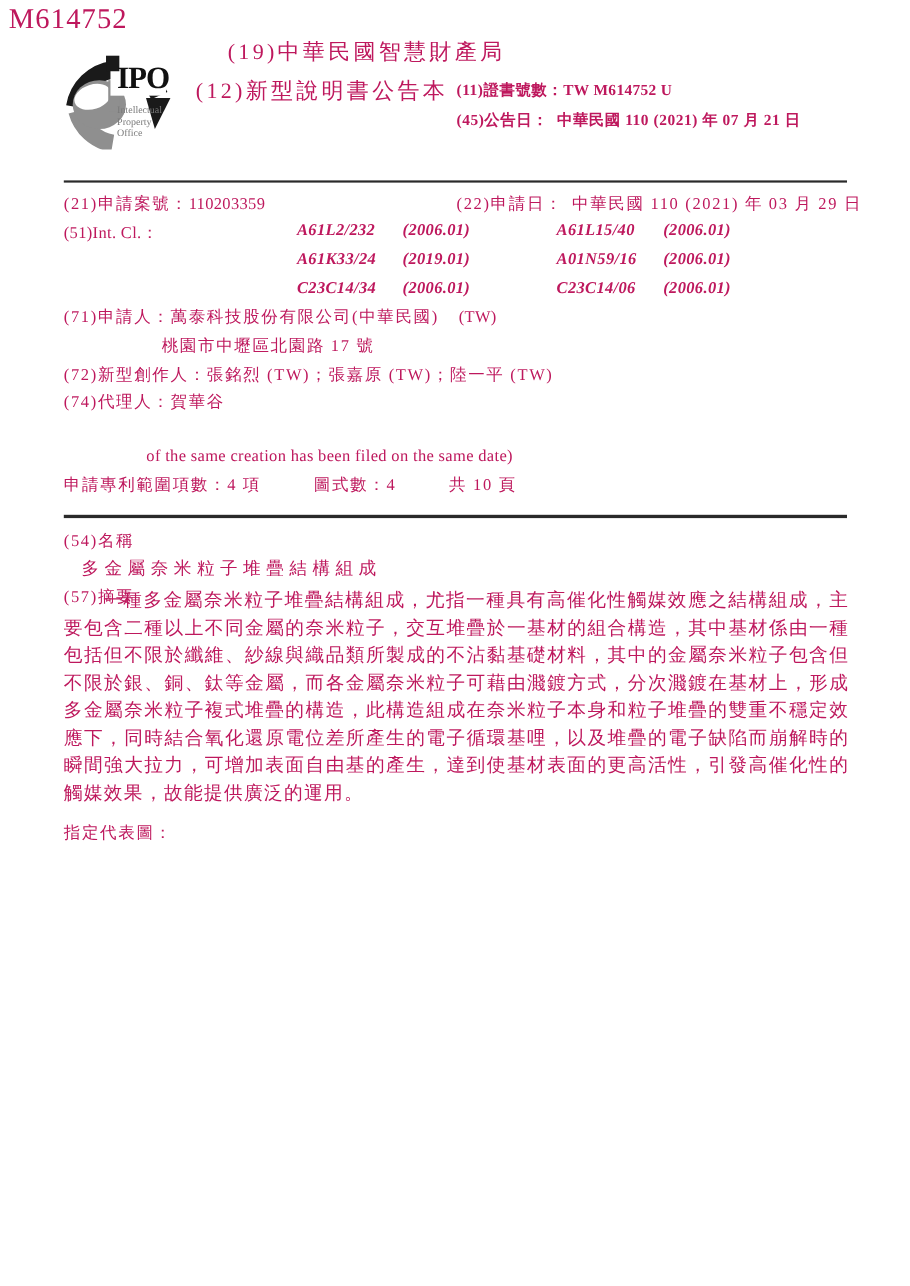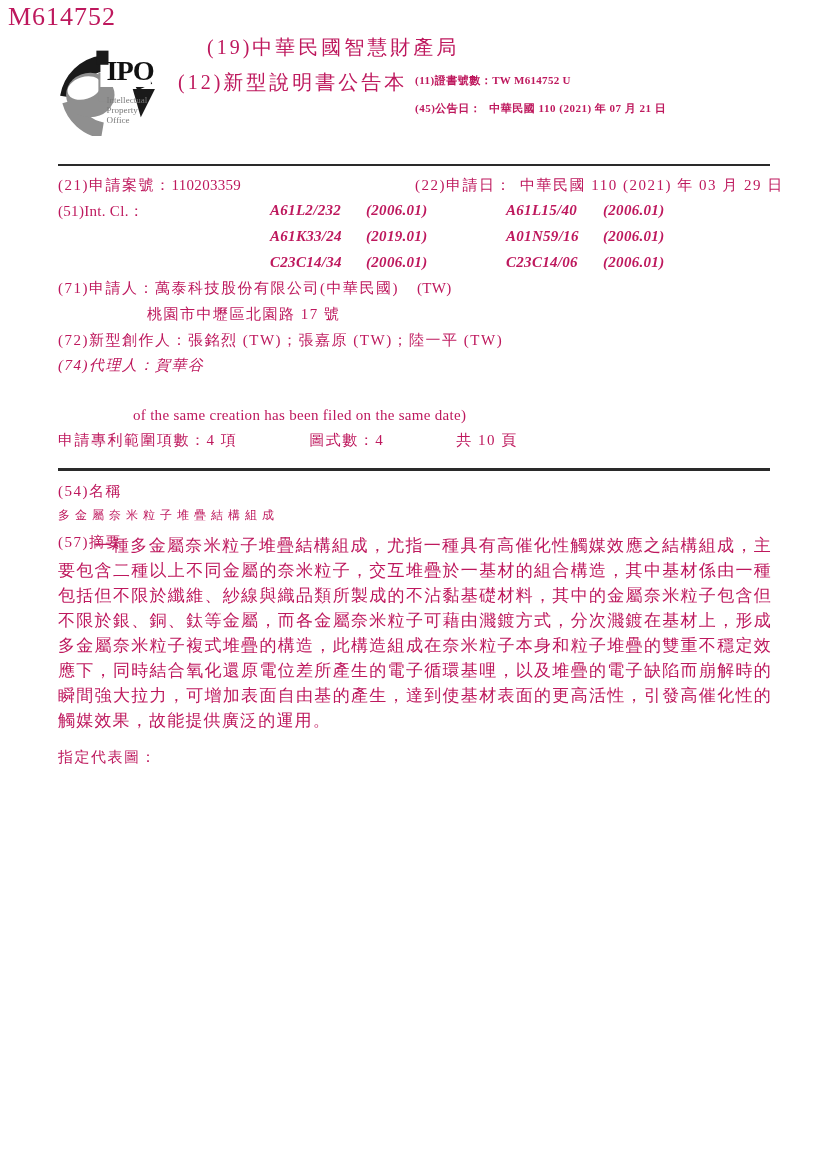--- a/index.html
+++ b/index.html
@@ -8,35 +8,35 @@
     width:827px;height:933px;
     background:#ffffff;
     color:#be185d;
     font-family:"Liberation Serif","DejaVu Serif",serif;
     overflow:hidden;
   }
   .abs{position:absolute;white-space:nowrap;}
   .docnum{left:8px;top:2px;font-size:26px;letter-spacing:1px;}
   .h19{left:178px;top:34px;font-size:20px;letter-spacing:3px;margin-left:29px;}
   .h12{left:178px;top:69px;font-size:20px;letter-spacing:3px;}
-  .hbold{font-weight:bold;font-size:11px;letter-spacing:0.5px;}
+  .hbold{font-weight:bold;font-size:14px;letter-spacing:0.5px;}
   .h11{left:415px;top:73px;}
   .h45{left:415px;top:101px;}
   .rule{position:absolute;left:58px;width:712px;background:#2a2a2a;}
   .rule1{top:164px;height:2px;}
   .rule2{top:468px;height:3px;}
   .row{font-size:15px;letter-spacing:1.5px;}
   .lat{letter-spacing:0.3px;}
   .icode{position:absolute;font-size:15px;font-weight:bold;font-style:italic;letter-spacing:0.3px;margin-left:48px;}
   .c1{left:222px;} .c2{left:318px;} .c3{left:458px;} .c4{left:555px;}
   .r0{top:202px;} .r1{top:228px;} .r2{top:254px;}
   .gap18{display:inline-block;width:18px;}
   .gap8{display:inline-block;width:8px;}
-  .counts{display:flex;column-gap:72px;}
-  .title54{left:58px;top:507px;font-size:12px;letter-spacing:5px;}
+  .counts{display:flex;column-gap:48px;}
+  .title54{left:74px;top:507px;font-size:16px;letter-spacing:5px;}
   .abstract{
     position:absolute;left:58px;top:533px;width:714px;
     font-size:17px;line-height:25px;letter-spacing:1.2px;
     text-align:justify;text-indent:2.1em;margin:0;
   }
   .logo{left:56px;top:42px;width:106px;height:94px;}
   svg text{font-family:"Liberation Serif","DejaVu Serif",serif;}
 </style>
 </head>
 <body>
@@ -100,21 +100,21 @@
 
   <div class="abs row" style="left:58px;top:279px;">
     <span>(71)申請人：</span><span>萬泰科技股份有限公司(中華民國)</span><span class="gap18"></span><span class="lat">(TW)</span>
   </div>
   <div class="abs row" style="left:147px;top:305px;">桃園市中壢區北園路 17 號</div>
 
   <div class="abs row" style="left:58px;top:331px;">
     <span>(72)新型創作人：</span><span>張銘烈 (TW)；張嘉原 (TW)；陸一平 (TW)</span>
   </div>
 
-  <div class="abs row" style="left:58px;top:356px;font-style:italic;">
+  <div class="abs row" style="left:58px;top:356px;">
     <span>(74)代理人：</span><span>賀華谷</span>
   </div>
 
   <div class="abs row lat" style="left:133px;top:407px;">of the same creation has been filed on the same date)</div>
 
   <div class="abs row counts" style="left:58px;top:431px;">
     <span>申請專利範圍項數：4 項</span>
     <span>圖式數：4</span>
     <span>共 10 頁</span>
   </div>

